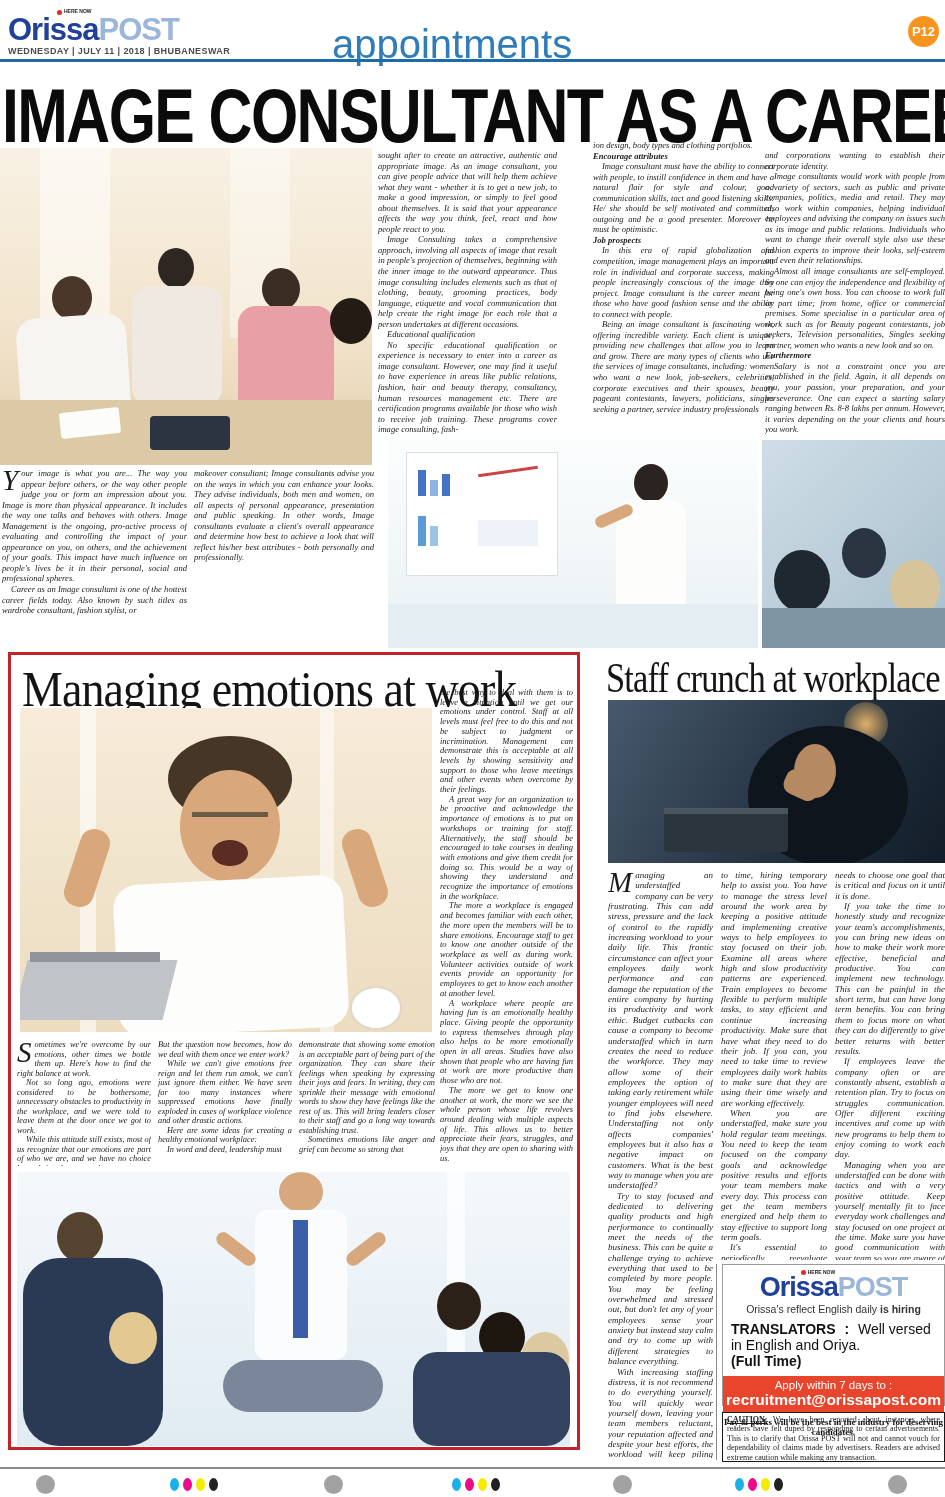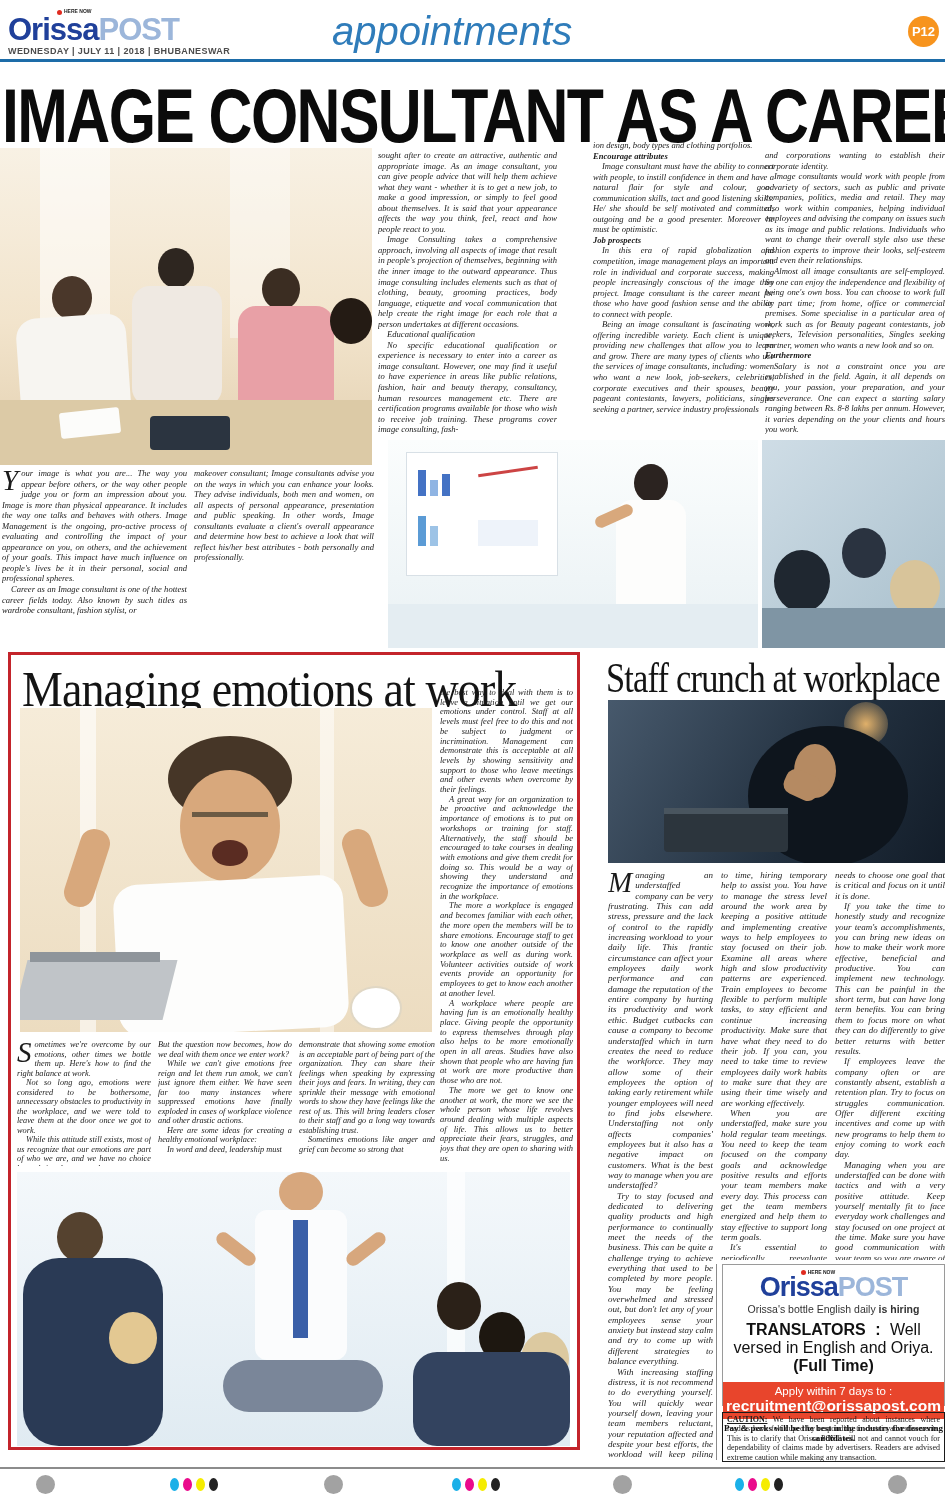--- a/index.html
+++ b/index.html
@@ -36,21 +36,21 @@
   .redbox{border:3px solid #c3242b;box-sizing:border-box;}
   
   .ph{position:absolute;overflow:hidden;}
   .e{position:absolute;border-radius:50%;}
   .r{position:absolute;}
   
   .adbox{border:1px solid #9a9a9a;box-sizing:border-box;background:#fff;text-align:center;
          font-family:"Liberation Sans",sans-serif;}
   .ad-logo{font-family:"Liberation Sans",sans-serif;font-weight:bold;font-size:27px;letter-spacing:-1px;}
   .ad-tagline{font-size:10.5px;color:#333;}
-  .ad-roles{text-align:center;padding:6px 8px 0 8px;font-size:16px;color:#111;}
+  .ad-roles{text-align:left;padding:6px 8px 0 8px;font-size:14px;color:#111;}
   .ad-banner{background:#e8452c;color:#fff;margin-top:7px;padding:3px 0 4px 0;}
   .ad-apply{font-size:11.5px;}
   .ad-email{font-size:15.5px;font-weight:bold;}
   .ad-perks{font-family:"Liberation Serif",serif;font-size:9px;font-weight:bold;color:#111;padding-top:4px;}
   .cautionbox{border:1.5px solid #1a1a1a;box-sizing:border-box;font-size:8px;line-height:9.4px;
               text-align:justify;padding:2px 4px;}
   .cautionbox b{text-decoration:underline;}
   .vrule{background:#8a8a8a;}
   .bottomline{background:#8c8c8c;}
   .regc{border-radius:50%;background:#a2a2a2;}
@@ -61,21 +61,21 @@
 <body>
 
 <div id="page">
 
   <div class="abs logo" style="left:8px;top:12px;">
     <span class="l1">Orissa</span><span class="l2">POST</span>
   </div>
   <div class="abs logo-dot" style="left:57px;top:10px;"></div>
   <div class="abs logo-tag" style="left:64px;top:8px;">HERE NOW</div>
   <div class="abs dateline" style="left:8px;top:46px;">WEDNESDAY | JULY 11 | 2018 | BHUBANESWAR</div>
-  <div class="abs section-title" style="left:332px;top:9px;font-style:italic;">appointments</div>
+  <div class="abs section-title" style="left:332px;top:22px;">appointments</div>
   <div class="abs page-badge" style="left:908px;top:16px;">P12</div>
   <div class="abs blue-rule" style="left:0;top:59px;width:945px;height:3px;"></div>
 
   <div class="abs h1t" style="left:2px;top:72px;">IMAGE CONSULTANT AS A CAREER</div>
 
   <div class="ph" style="left:0;top:148px;width:372px;height:317px;background:linear-gradient(180deg,#f8f1e4,#f2e4cc 55%,#e3d0b0);">
     <div class="r" style="left:40px;top:0;width:70px;height:200px;background:rgba(255,255,255,.55);"></div>
     <div class="r" style="left:230px;top:0;width:60px;height:190px;background:rgba(255,255,255,.4);"></div>
     <div class="e" style="left:52px;top:128px;width:40px;height:44px;background:#4a372a;"></div>
     <div class="r" style="left:20px;top:168px;width:110px;height:150px;background:#f7f5f1;border-radius:20px;transform:rotate(-4deg);"></div>
@@ -228,21 +228,21 @@
   </div>
 
   <div class="abs vrule" style="left:716px;top:1264px;width:1px;height:196px;"></div>
 
   <div class="abs adbox" style="left:722px;top:1264px;width:223px;height:142px;">
     <div style="position:relative;display:inline-block;margin-top:7px;">
       <span class="ad-logo"><span style="color:#20409a;">Orissa</span><span style="color:#9cb6da;">POST</span></span>
       <span class="logo-dot" style="position:absolute;left:41px;top:-2px;"></span>
       <span class="logo-tag" style="position:absolute;left:48px;top:-3px;">HERE NOW</span>
     </div>
-    <div class="ad-tagline"><span>Orissa's bottle English daily </span><b>is hiring</b></div>
+    <div class="ad-tagline"><span>Orissa's reflect English daily </span><b>is hiring</b></div>
     <div class="ad-roles">
       <b>TRANSLATORS</b>
       <b style="padding:0 5px;">:</b>
       <span>Well versed in English and Oriya.</span>
       <div style="font-weight:bold;">(Full Time)</div>
     </div>
     <div class="ad-banner">
       <div class="ad-apply">Apply within 7 days to :</div>
       <div class="ad-email">recruitment@orissapost.com</div>
     </div>

